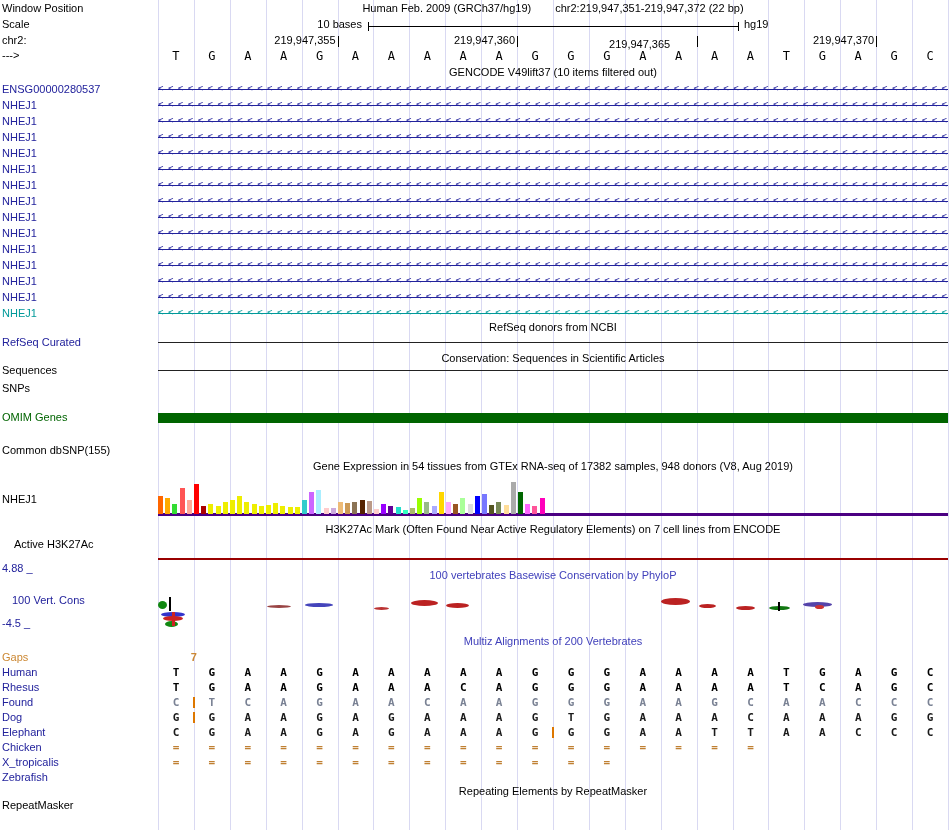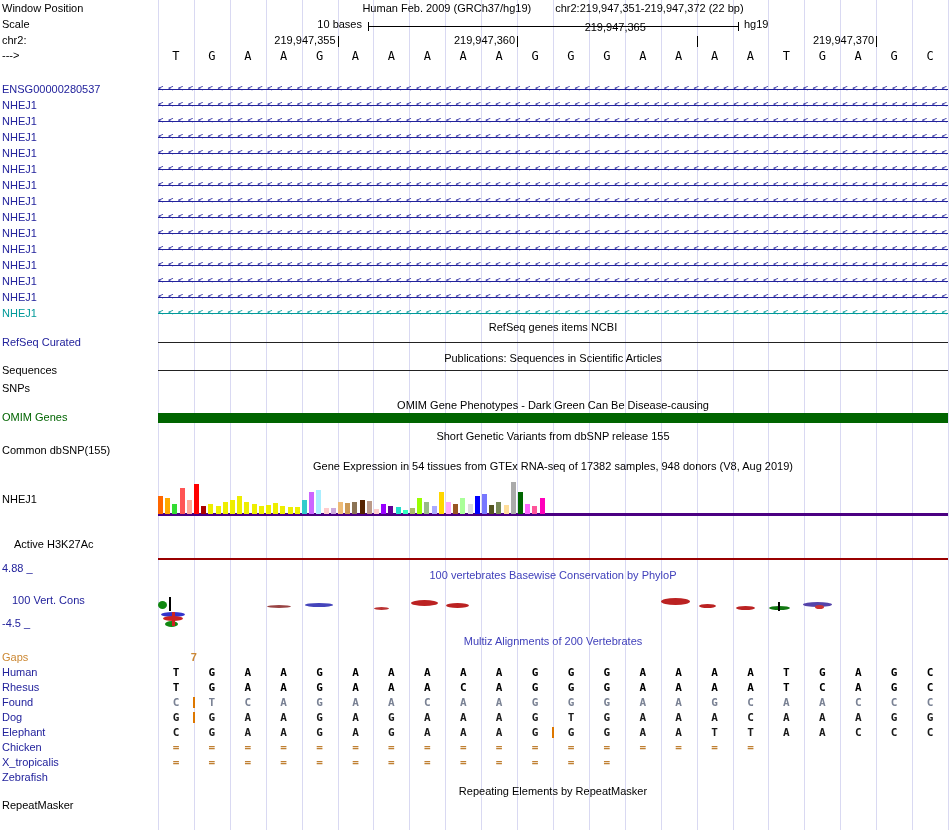--- a/index.html
+++ b/index.html
@@ -40,42 +40,42 @@
 
   <div class="lbl lbl-r" style="top:18px">Scale</div>
   <div class="lbl" style="left:252px;width:110px;text-align:right;top:18px">10 bases</div>
   <div class="scalebar"></div>
   <div class="lbl" style="left:744px;top:18px">hg19</div>
 
   <div class="lbl lbl-r" style="top:34px">chr2:</div>
 
   <div class="lbl lbl-r" style="top:49px">---&gt;</div>
 
-
-  <div class="hdr" style="top:321px">RefSeq genes items NCBI</div>
+  <div class="hdr" style="top:66px">GENCODE V49lift37 (10 items filtered out)</div>
+
+  <div class="hdr" style="top:321px">RefSeq donors from NCBI</div>
   <div class="lbl lbl-r blue" style="top:336px">RefSeq Curated</div>
   <div class="hline" style="top:342px;height:1px;background:#222"></div>
 
-  <div class="hdr" style="top:352px">Publications: Sequences in Scientific Articles</div>
+  <div class="hdr" style="top:352px">Conservation: Sequences in Scientific Articles</div>
   <div class="lbl lbl-r" style="top:364px">Sequences</div>
   <div class="hline" style="top:370px;height:1px;background:#222"></div>
 
   <div class="lbl lbl-r" style="top:382px">SNPs</div>
 
-  <div class="hdr green" style="top:399px">OMIM Gene Phenotypes - Dark Green Can Be Disease-causing</div>
   <div class="lbl lbl-r green" style="top:411px">OMIM Genes</div>
   <div class="hline" style="top:413px;height:10px;background:#006400"></div>
 
-  <div class="hdr" style="top:430px">Short Genetic Variants from dbSNP release 155</div>
   <div class="lbl lbl-r" style="top:444px">Common dbSNP(155)</div>
 
   <div class="hdr" style="top:460px">Gene Expression in 54 tissues from GTEx RNA-seq of 17382 samples, 948 donors (V8, Aug 2019)</div>
   <div class="lbl lbl-r" style="top:493px">NHEJ1</div>
   <div class="hline" style="top:513px;height:3px;background:#4B0082"></div>
 
+  <div class="hdr" style="top:523px">H3K27Ac Mark (Often Found Near Active Regulatory Elements) on 7 cell lines from ENCODE</div>
   <div class="lbl" style="left:14px;top:538px">Active H3K27Ac</div>
   <div class="hline" style="top:558px;height:2px;background:#990000"></div>
 
   <div class="lbl lbl-r blue" style="top:562px">4.88 _</div>
   <div class="hdr hdr-blue" style="top:569px">100 vertebrates Basewise Conservation by PhyloP</div>
   <div class="lbl blue" style="left:12px;top:594px">100 Vert. Cons</div>
   <div class="lbl lbl-r blue" style="top:617px">-4.5 _</div>
 
   <div class="hdr hdr-blue" style="top:635px">Multiz Alignments of 200 Vertebrates</div>
 
@@ -102,21 +102,21 @@
     <div class="gl" style="left: 768.455px;"></div>
     <div class="gl" style="left: 804.364px;"></div>
     <div class="gl" style="left: 840.273px;"></div>
     <div class="gl" style="left: 876.182px;"></div>
     <div class="gl" style="left: 912.091px;"></div>
     <div class="gl" style="left: 948px;"></div>
     <div class="lbl" style="left: 225.545px; width: 110px; text-align: right; top: 34px;">219,947,355</div>
     <div class="tick" style="left: 337.545px; top: 36px; height: 11px;"></div>
     <div class="lbl" style="left: 405.091px; width: 110px; text-align: right; top: 34px;">219,947,360</div>
     <div class="tick" style="left: 517.091px; top: 36px; height: 11px;"></div>
-    <div class="lbl" style="left: 584.636px; width: 110px; text-align: left; top: 21px;">219,947,365</div>
+    <div class="lbl" style="left: 584.636px; width: 110px; text-align: center; top: 38px;">219,947,365</div>
     <div class="tick" style="left: 696.636px; top: 36px; height: 11px;"></div>
     <div class="lbl" style="left: 764.182px; width: 110px; text-align: right; top: 34px;">219,947,370</div>
     <div class="tick" style="left: 876.182px; top: 36px; height: 11px;"></div>
     <div class="seqcell" style="left: 158px; width: 35.9091px; top: 49px;">T</div>
     <div class="seqcell" style="left: 193.909px; width: 35.9091px; top: 49px;">G</div>
     <div class="seqcell" style="left: 229.818px; width: 35.9091px; top: 49px;">A</div>
     <div class="seqcell" style="left: 265.727px; width: 35.9091px; top: 49px;">A</div>
     <div class="seqcell" style="left: 301.636px; width: 35.9091px; top: 49px;">G</div>
     <div class="seqcell" style="left: 337.545px; width: 35.9091px; top: 49px;">A</div>
     <div class="seqcell" style="left: 373.455px; width: 35.9091px; top: 49px;">A</div>

